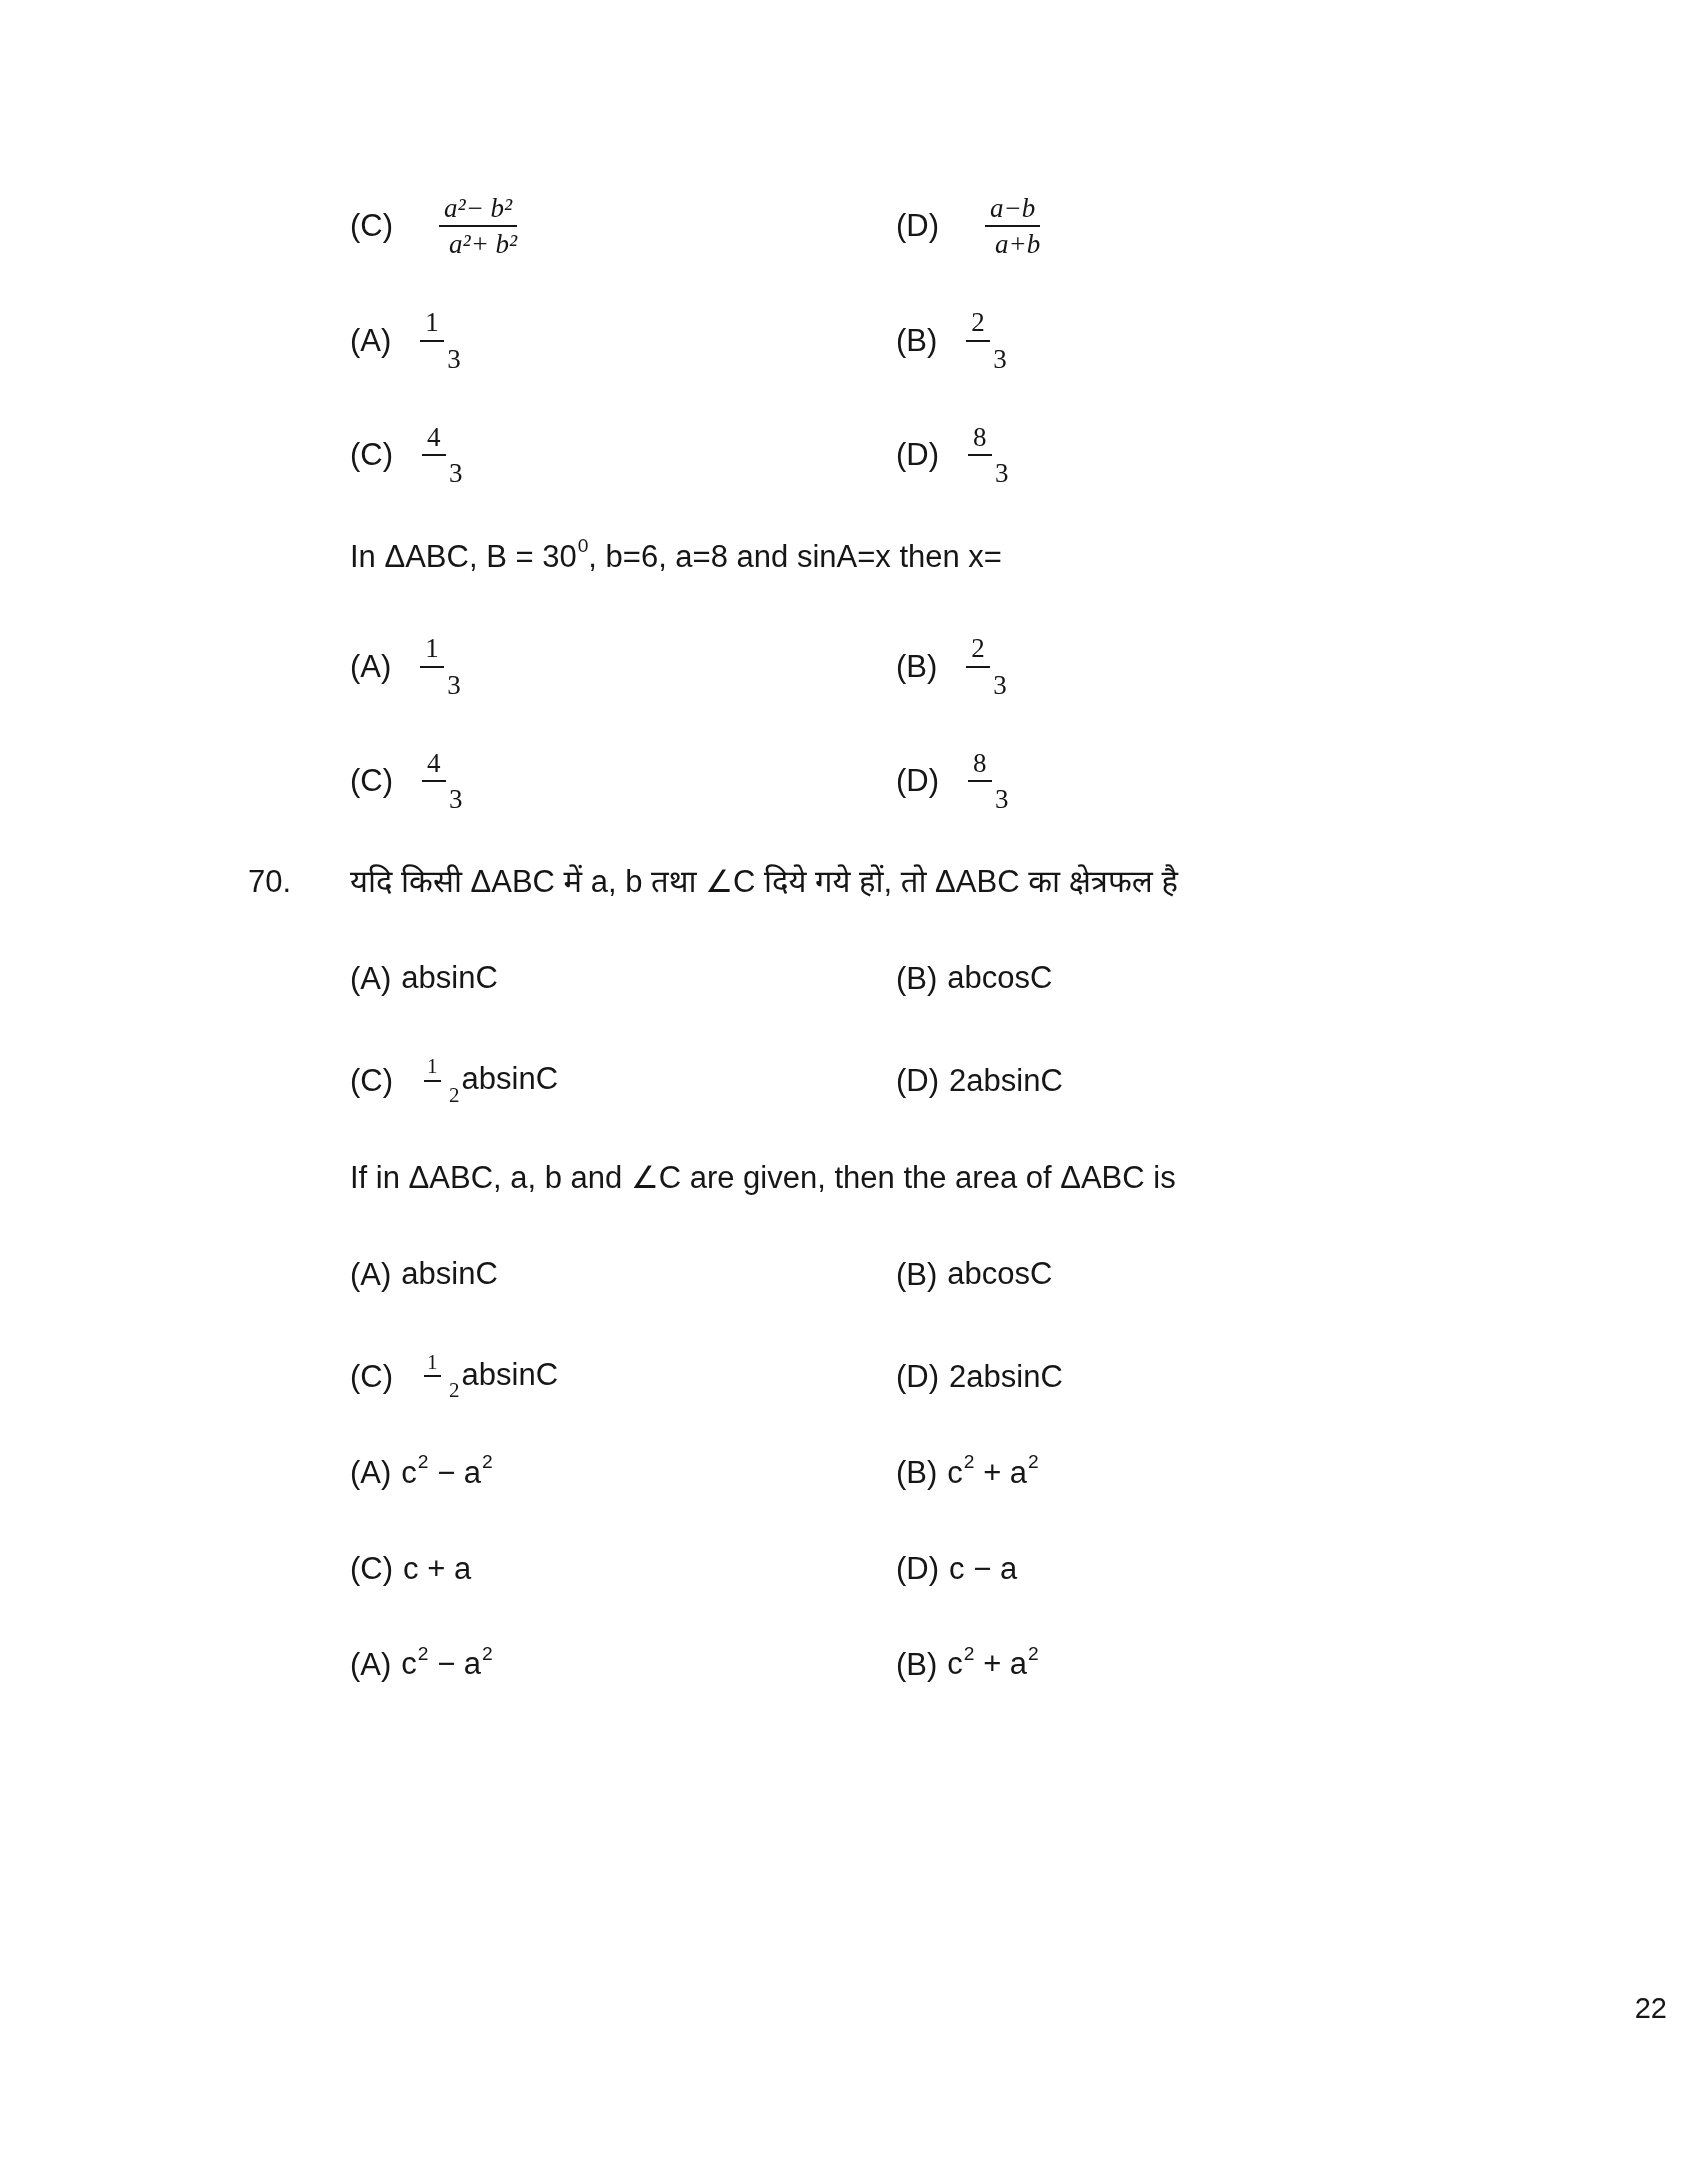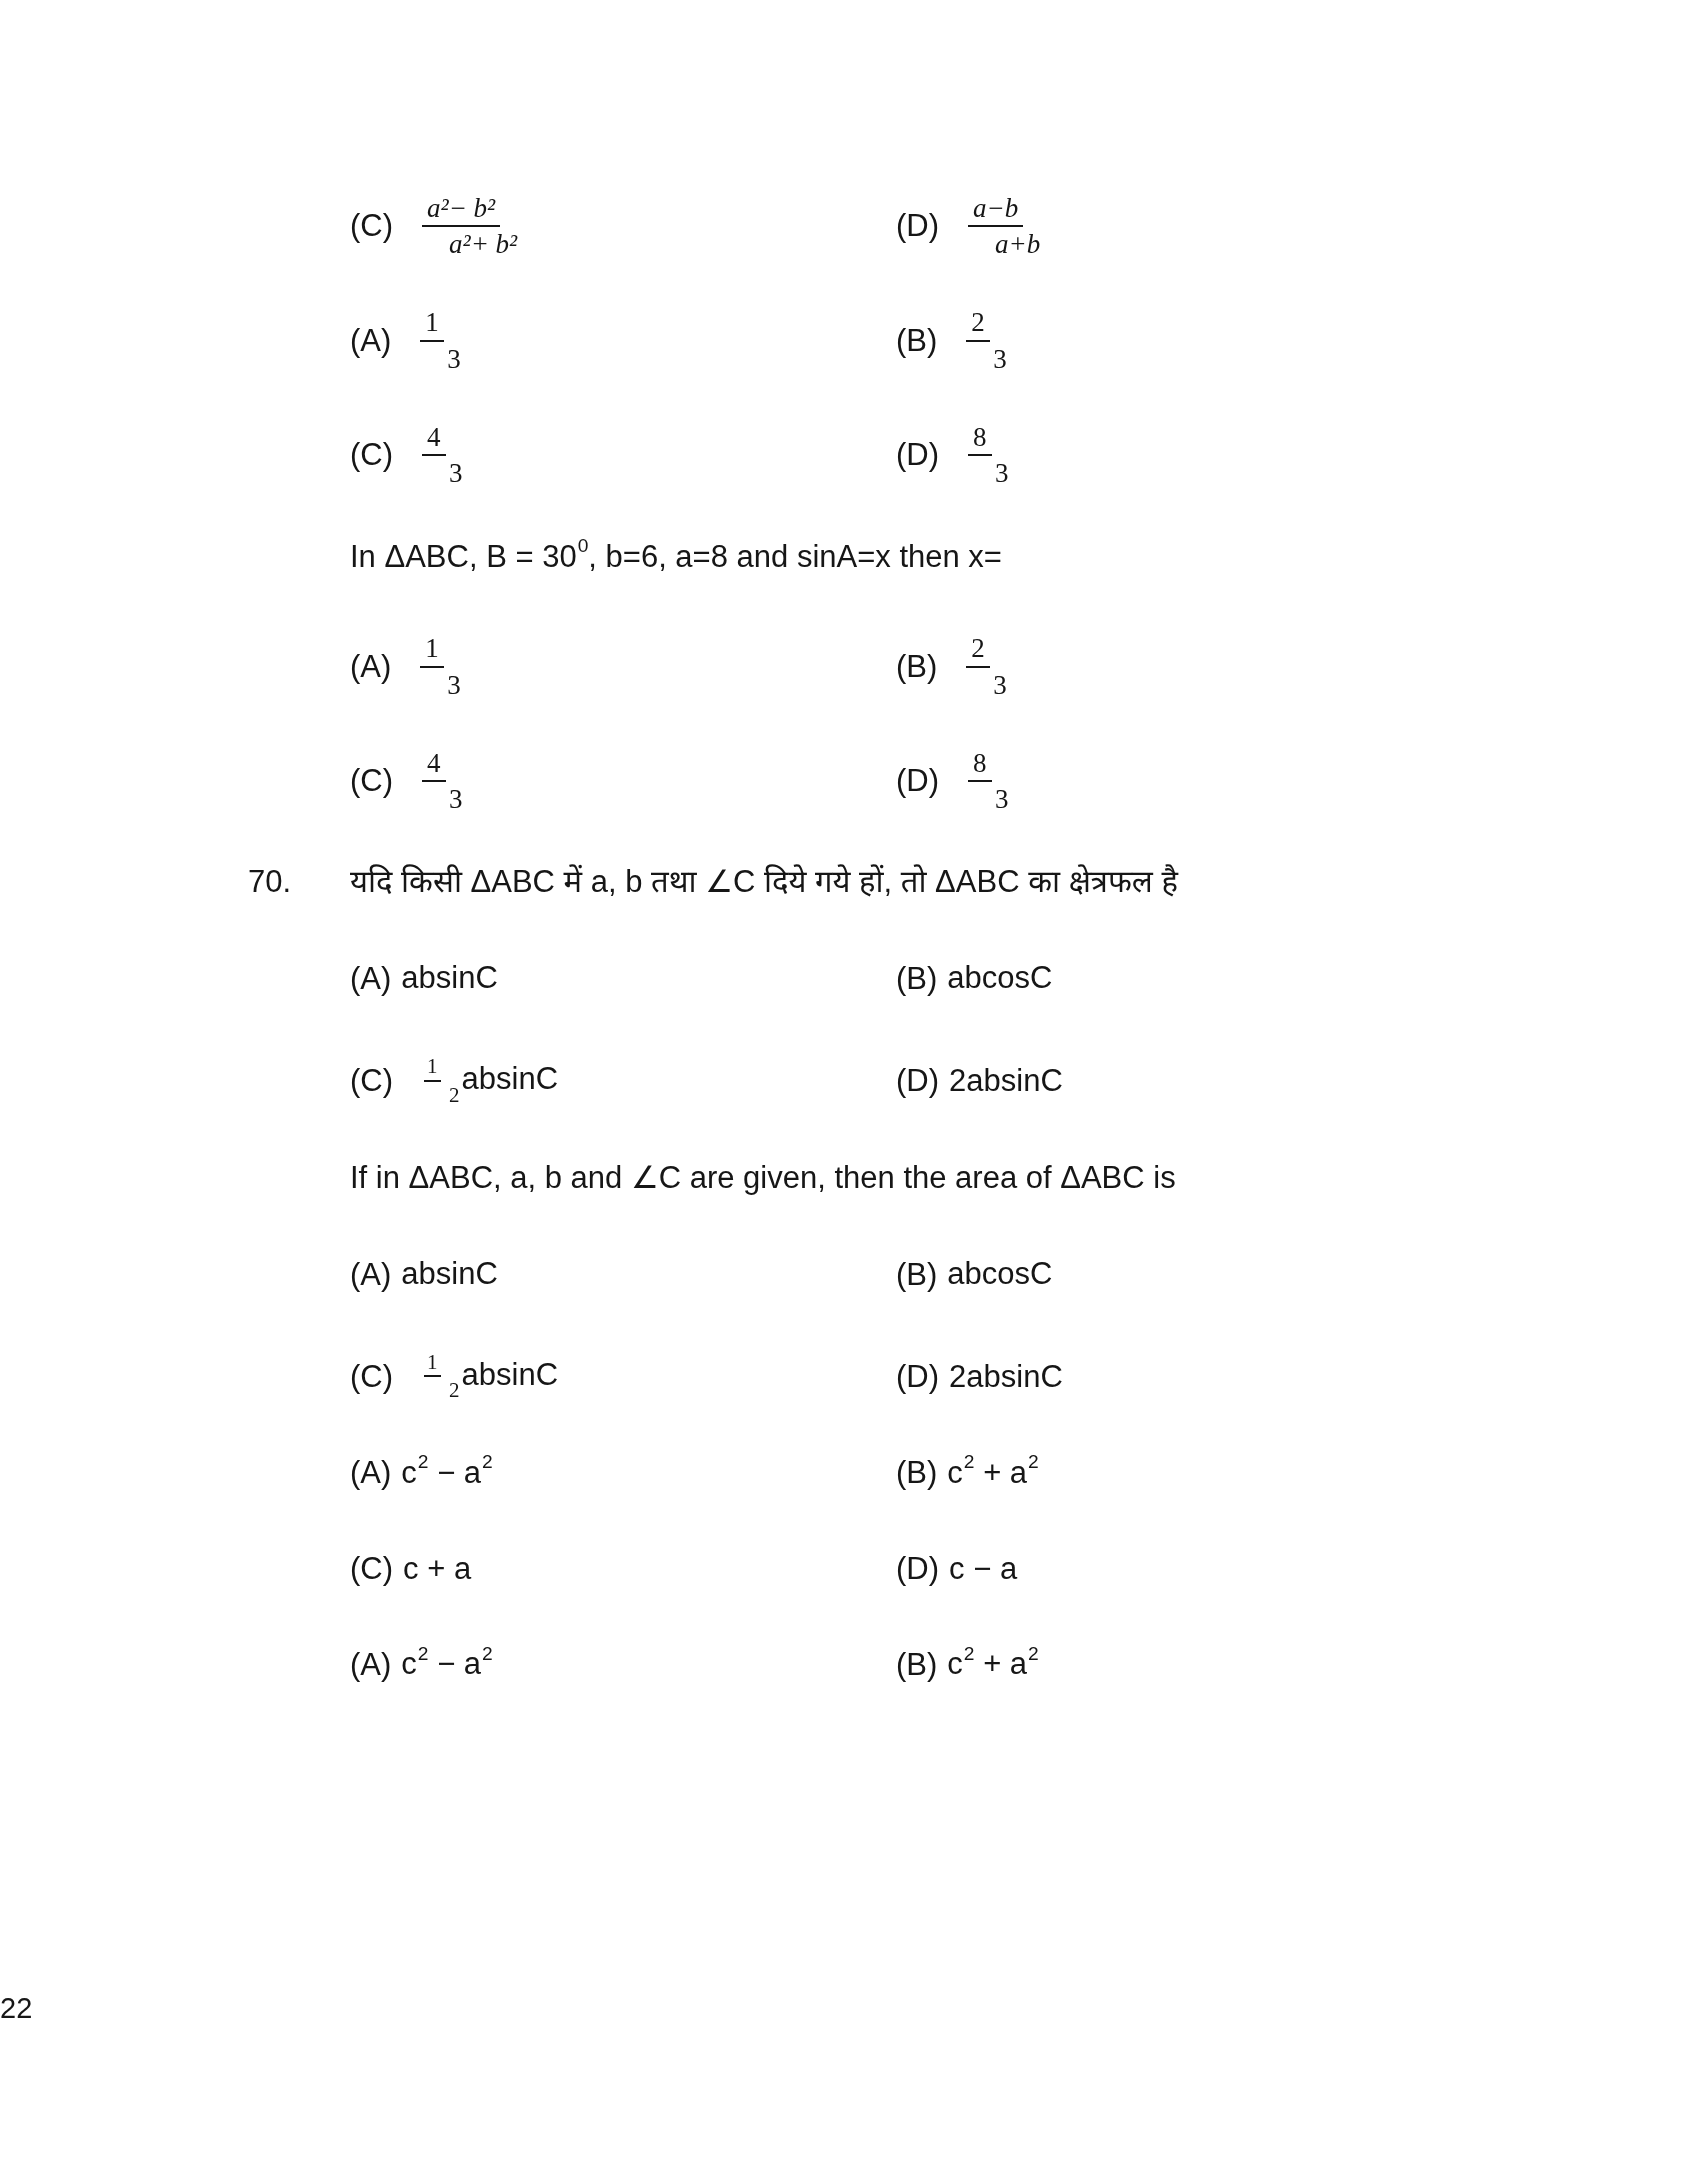--- a/index.html
+++ b/index.html
@@ -61,29 +61,29 @@
     font-family: "Liberation Serif", "DejaVu Serif", serif;
     font-size: 27px;
     line-height: 1.12;
     margin: 0 2px;
   }
   .frac .num {
     border-bottom: 2px solid #161616;
     padding: 0 5px 2px 5px;
   }
   .frac .den { padding-top: 2px; margin-left: 44px; }
-  .frac.italic { font-style: italic; }
+  .frac.italic { font-style: italic; align-items: flex-end; }
   .frac.small { font-size: 21px; }
   .frac.small .num { padding: 0 3px 1px 3px; }
   .page-footer {
     position: absolute;
     top: 1992px;
     left: 0;
-    right: 8px;
-    text-align: left;
+    right: 16px;
+    text-align: right;
     font-size: 29px;
   }
 </style>
 </head>
 <body>
 
 <div class="page">
   <main class="content" id="content">
       <div class="optrow frac-row">
         <div class="opt">

